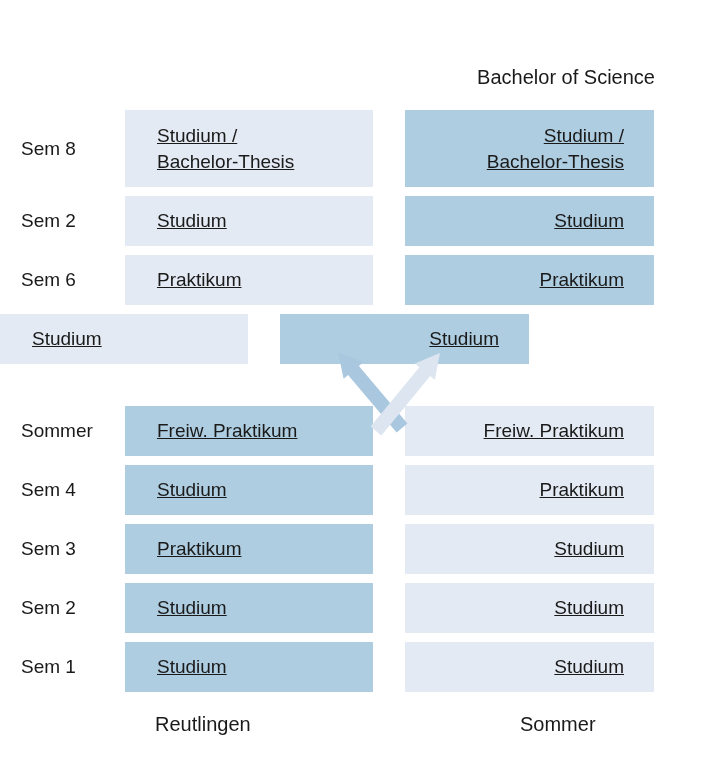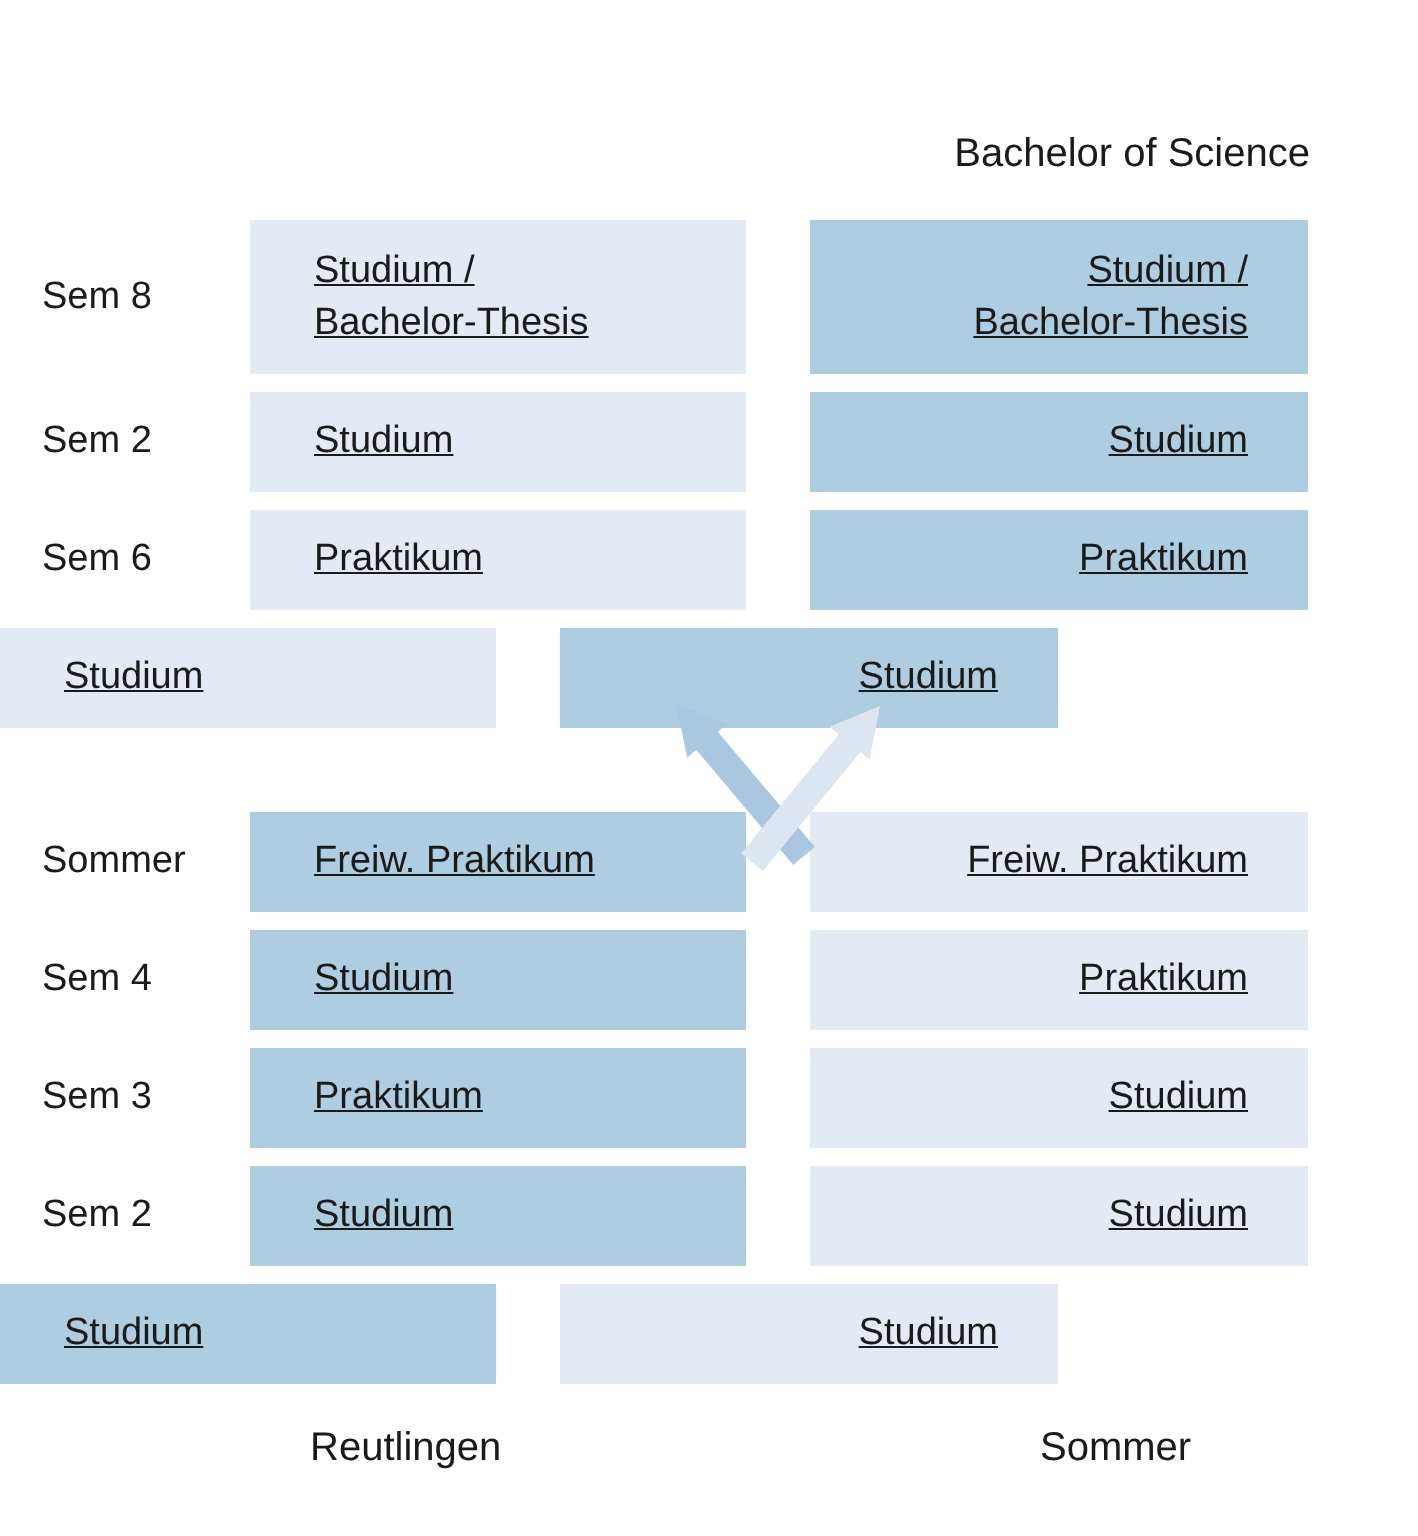--- a/index.html
+++ b/index.html
@@ -149,20 +149,21 @@
     </div>
 
     <div class="row">
       <div class="label-cell">Sem 2</div>
       <div class="box left-col shade-dark">Studium</div>
       <div class="col-gap"></div>
       <div class="box right-col shade-light">Studium</div>
     </div>
 
     <div class="row">
+      <div class="label-cell">Sem 1</div>
       <div class="box left-col shade-dark">Studium</div>
       <div class="col-gap"></div>
       <div class="box right-col shade-light">Studium</div>
     </div>
 
   </div>
 
   <svg class="arrow-overlay" width="709" height="768" viewBox="0 0 709 768">
 
     <polygon points="338,352 363.4,362 358.9,365.9 407.4,423.5 396.6,432.5 348.1,374.9 343.6,378.8" fill="#a9c8df"></polygon>

